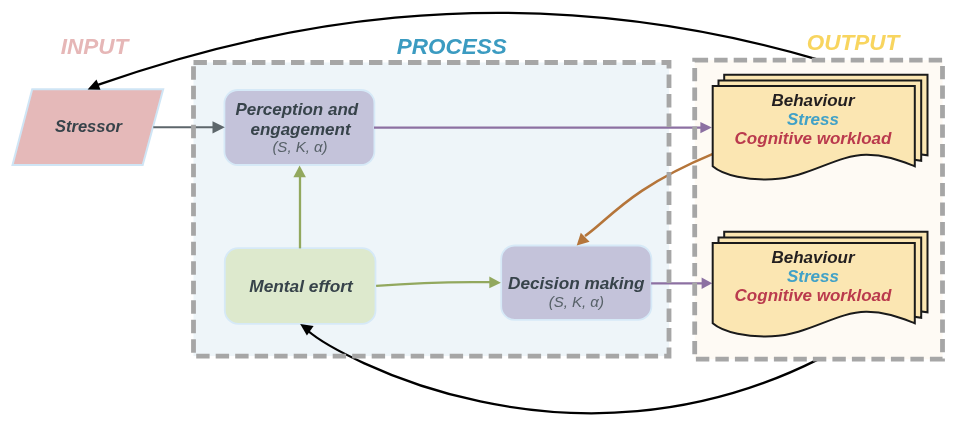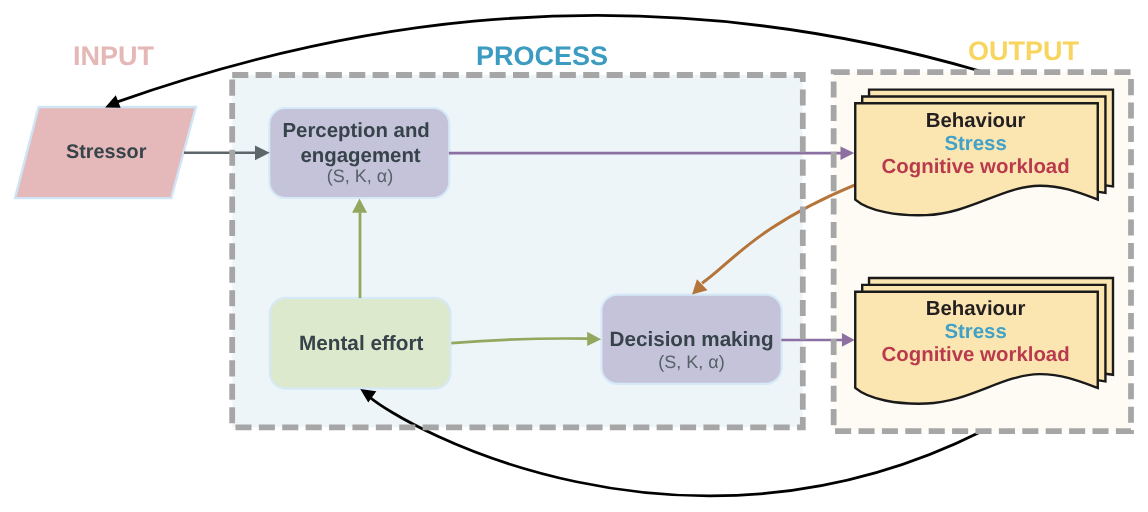--- a/index.html
+++ b/index.html
@@ -1,17 +1,17 @@
 <!DOCTYPE html>
 <html><head>
 <meta charset="utf-8">
 <style>
   html,body{margin:0;padding:0;background:#ffffff;}
   body{width:957px;height:427px;overflow:hidden;font-family:"Liberation Sans",sans-serif;}
-  #stage{position:relative;width:957px;height:375px;}
+  #stage{position:relative;width:957px;height:375px;font-style:italic;}
   svg#diagram{position:absolute;left:0;top:0;width:957px;height:427px;}
   .zone-label{font-weight:bold;font-size:22.5px;letter-spacing:0px;}
 </style>
 </head>
 <body>
 
 <div id="stage">
   <svg id="diagram" viewBox="0 0 957 427">
     <rect x="193.5" y="62.5" width="475.5" height="293.6" fill="#eef5f9" stroke="none"></rect>
     <rect x="694.7" y="60.2" width="247.8" height="299" fill="#fefaf4" stroke="none"></rect>

